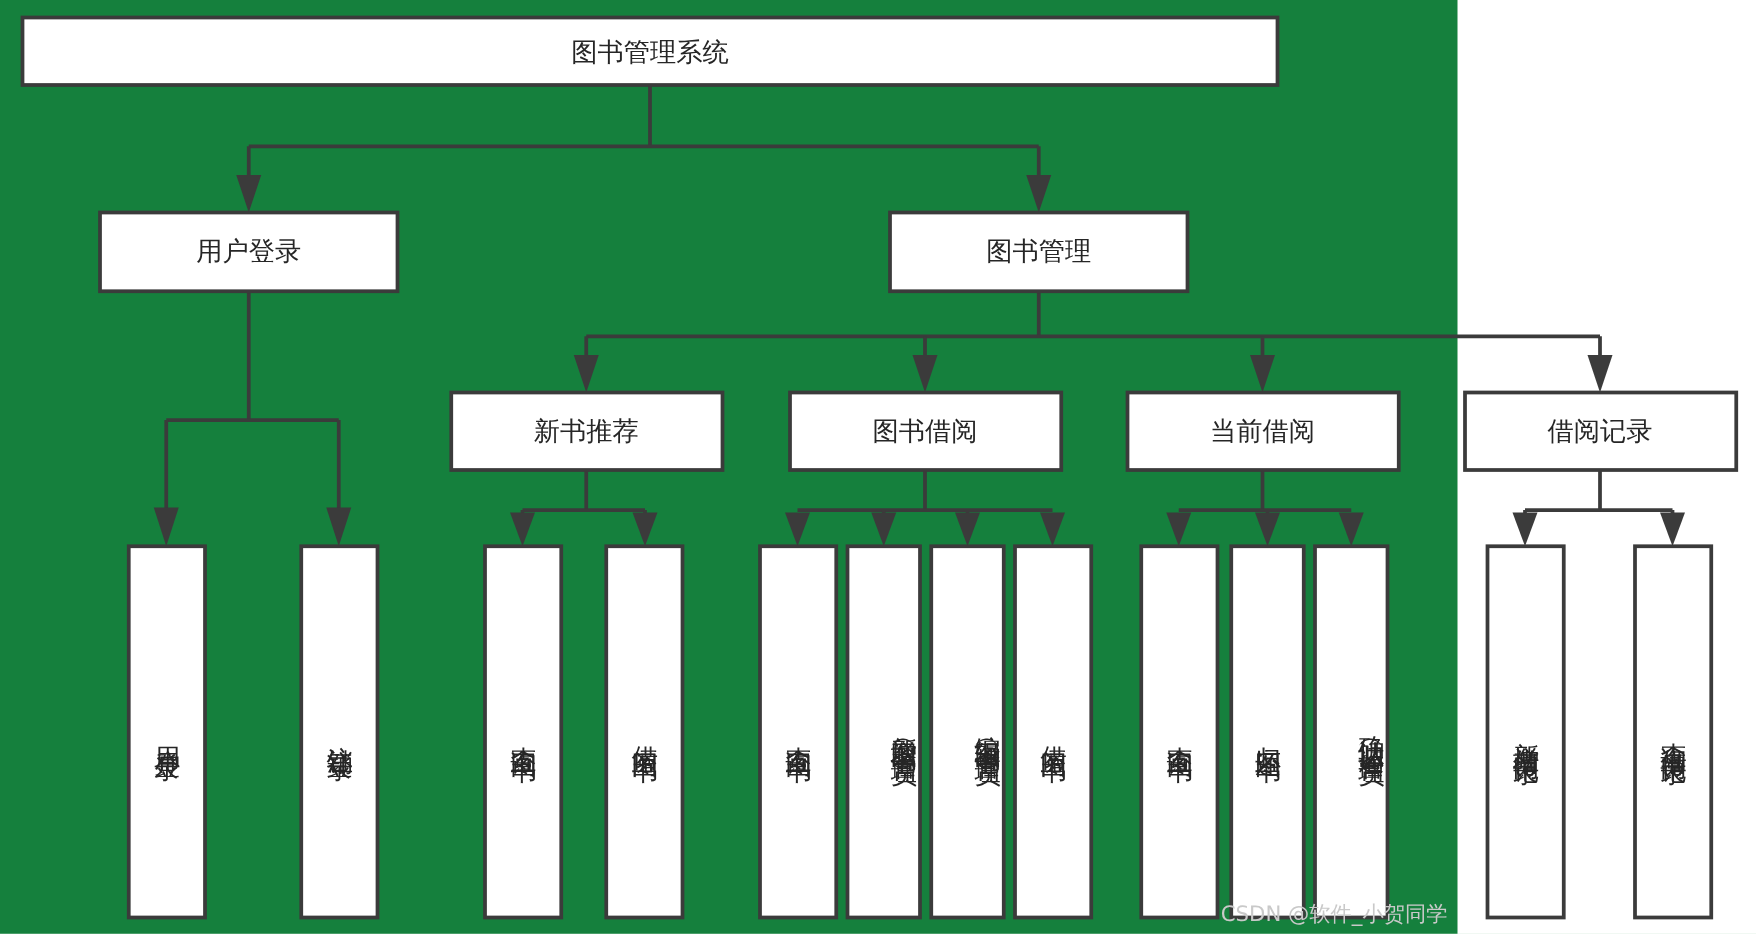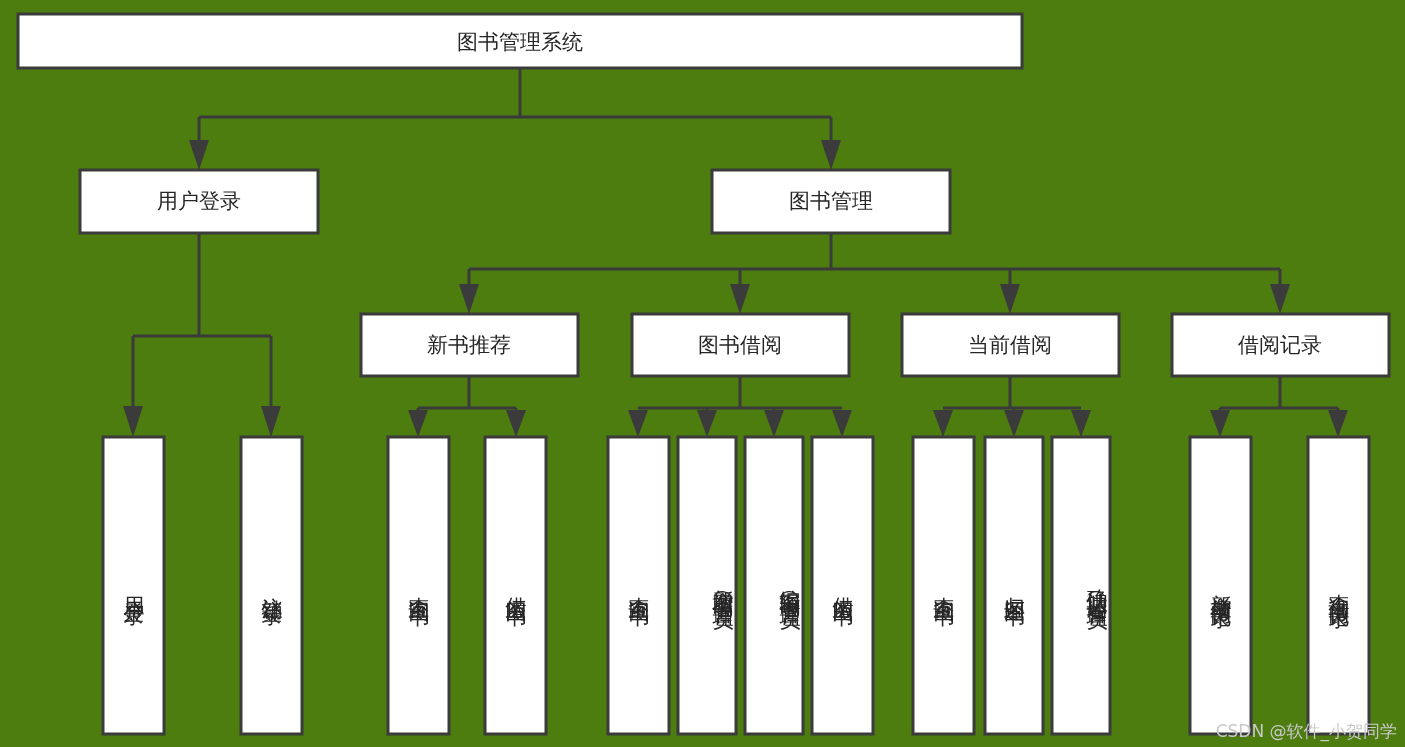--- a/index.html
+++ b/index.html
@@ -8,23 +8,23 @@
     background: #ffffff;
   }
   body {
     width: 1405px;
     height: 747px;
     font-family: "DejaVu Sans", "Liberation Sans", sans-serif;
     overflow: hidden;
   }
   #diagram-root {
     position: relative;
-    width: 1405px;
+    width: 1166px;
     height: 747px;
-    background: #4d7c0f;
+    background: #15803d;
   }
   svg.flow {
     position: absolute;
     left: 0;
     top: 0;
     width: 1405px;
     height: 747px;
   }
   .node-box {
     fill: #ffffff;

